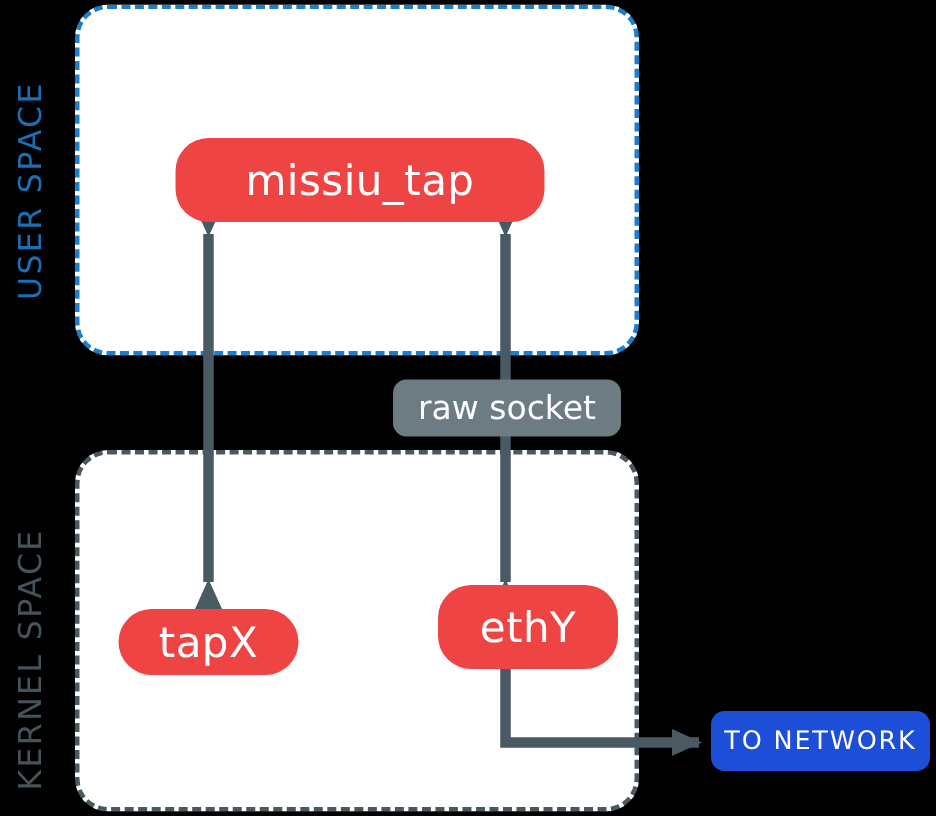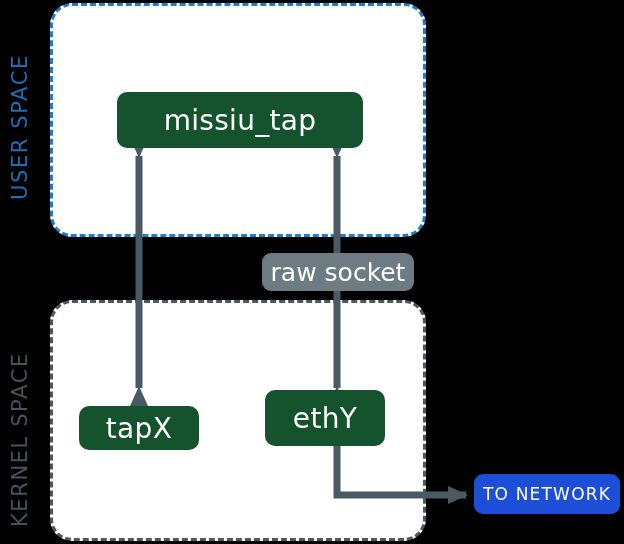--- a/index.html
+++ b/index.html
@@ -55,44 +55,44 @@
   }
   #kernel-space-label {
     left: 8px;
     top: 527px;
     color: #45535a;
   }
 
   
   .node-blue {
     position: absolute;
-    background: #14532d;
+    background: #ef4444;
     color: #ffffff;
-    border-radius: 10px;
+    border-radius: 22px;
     display: flex;
     align-items: center;
     justify-content: center;
     font-size: 28px;
     letter-spacing: 0.3px;
     box-sizing: border-box;
   }
   #node-missiu-tap {
     left: 117px;
     top: 92px;
     width: 246px;
     height: 56px;
   }
   #node-tapx {
     left: 79px;
     top: 406px;
     width: 120px;
     height: 44px;
   }
   #node-ethy {
-    left: 265px;
+    left: 292px;
     top: 390px;
     width: 120px;
     height: 56px;
   }
 
   
   .pill-gray {
     position: absolute;
     color: #ffffff;
     border-radius: 9px;
@@ -100,21 +100,21 @@
     align-items: center;
     justify-content: center;
     box-sizing: border-box;
   }
   #pill-raw-socket {
     left: 262px;
     top: 253px;
     width: 152px;
     height: 38px;
     background: #6d7b82;
-    font-size: 25px;
+    font-size: 22px;
   }
   #pill-to-network {
     left: 474px;
     top: 474px;
     width: 146px;
     height: 40px;
     background: #1d4ed8;
     font-size: 17px;
     letter-spacing: 1.2px;
   }

